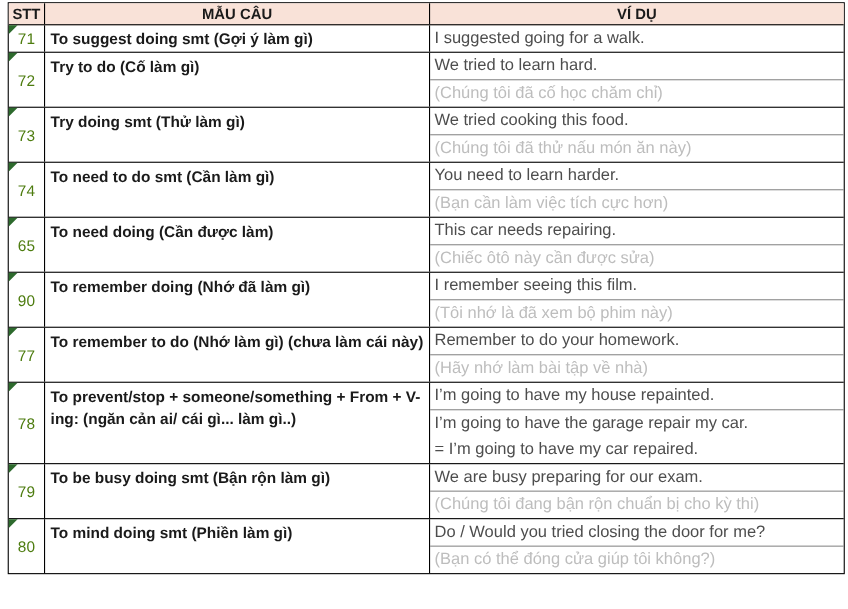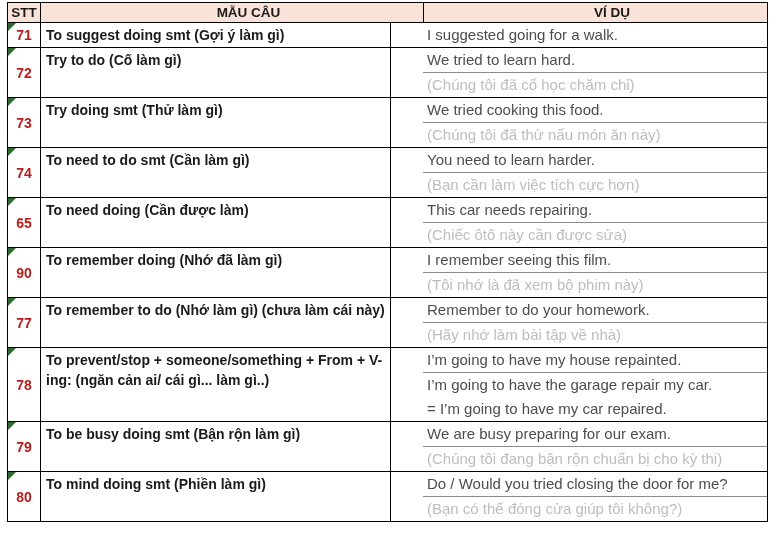--- a/index.html
+++ b/index.html
@@ -17,52 +17,51 @@
   .table{
     position:absolute;left:7px;top:2px;width:761px;
     border:1px solid var(--border);
     background:#fff;
   }
   .thead{
     display:grid;grid-template-columns:33px 350px 1fr;
     background:var(--header-bg);
     border-bottom:1px solid var(--border);
     height:20px;
-    gap:33px;
   }
   .th{
     display:flex;align-items:center;justify-content:center;
     font-weight:bold;font-size:13.5px;color:#1a1a1a;
     border-right:1px solid var(--border);
     overflow:hidden;white-space:nowrap;
   }
   .th:last-child{border-right:none;}
   .trow{
     display:grid;grid-template-columns:33px 350px 1fr;
     border-bottom:1px solid var(--border);
   }
   .trow:last-child{border-bottom:none;}
   .td{border-right:1px solid var(--border);position:relative;}
   .td:last-child{border-right:none;}
   .c-stt{
     display:flex;align-items:center;justify-content:center;
-    font-size:14px;color:#b91c1c;font-weight:bold;
+    font-size:14px;color:#4d7c0f;
   }
   .corner{
     position:absolute;left:0;top:0;width:0;height:0;
     border-top:8px solid var(--corner);
     border-right:8px solid transparent;
   }
   .c-pat{
     display:flex;align-items:flex-start;
     padding:2px 4px 2px 5px;
     font-weight:bold;font-size:14px;color:var(--pattern-text);
     line-height:20px;
   }
-  .c-ex{display:flex;flex-direction:column;justify-content:stretch;margin-left:32px;}
+  .c-ex{display:flex;flex-direction:column;justify-content:stretch;}
   .exline{
     min-height:24px;line-height:24px;
     padding:0 4px;
     font-size:15px;
     flex:0 0 auto;
     white-space:pre-line;
   }
   .exline.grow{flex:1 1 auto;}
   .exline + .exline{border-top:1px solid var(--sub-border);}
   .en{color:var(--en-text);}

